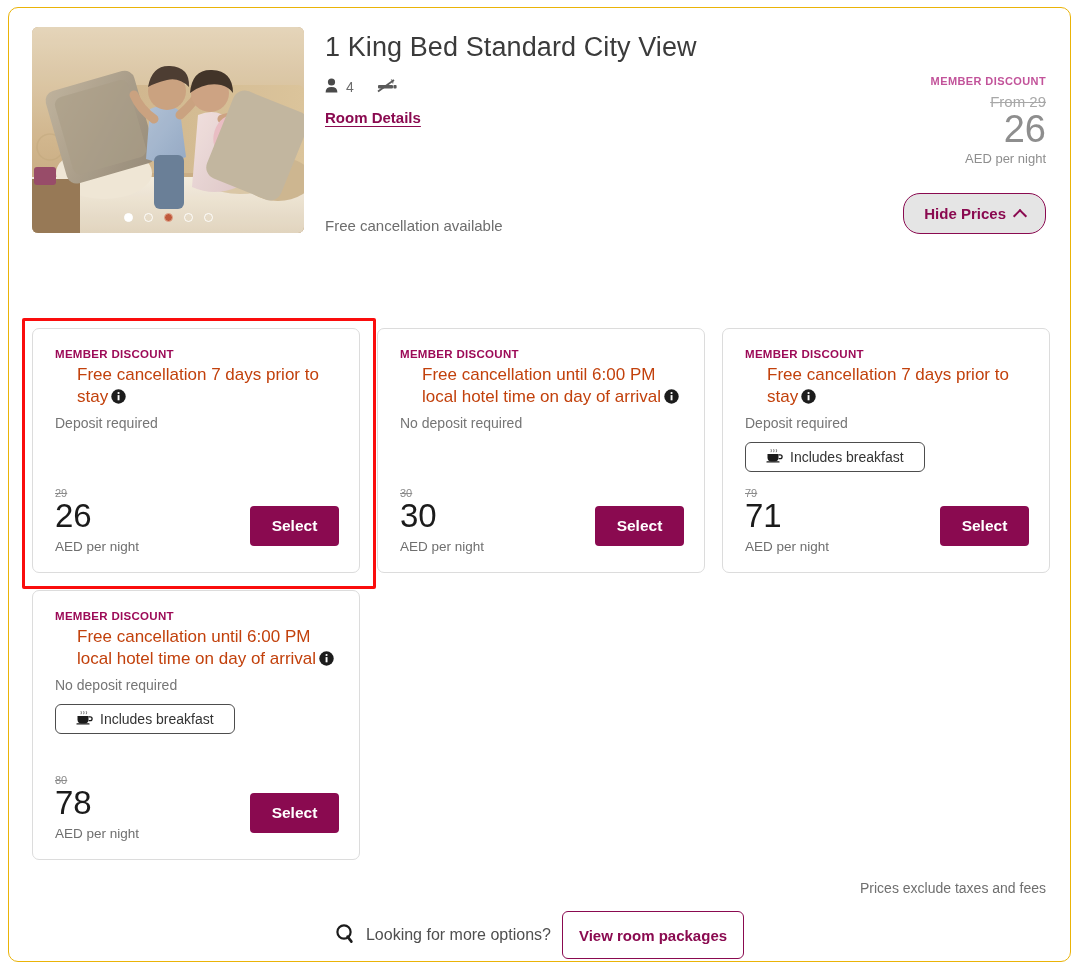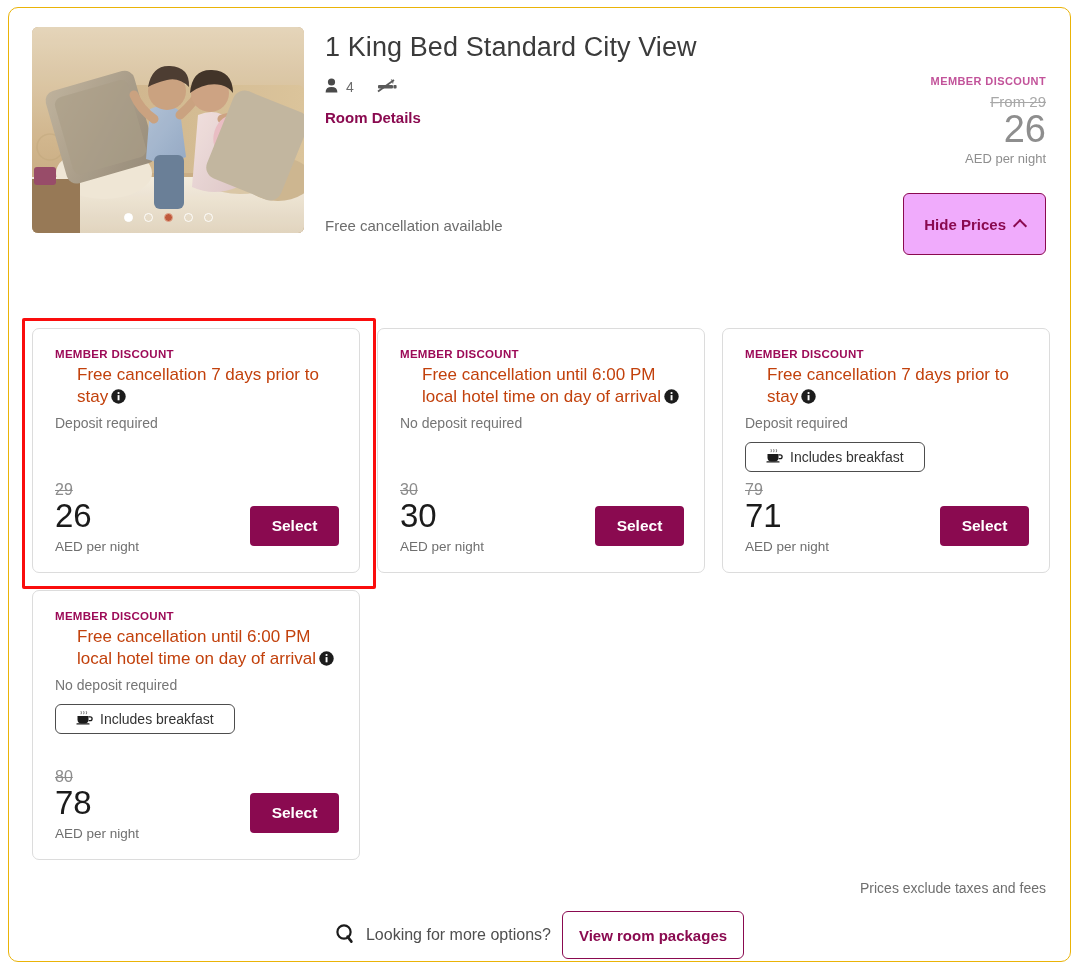--- a/index.html
+++ b/index.html
@@ -96,20 +96,21 @@
   }
   .icon-person { display: block; }
   .icon-nosmoke { display: block; }
 
   .room-details-link {
     display: inline-block;
     margin-top: 12px;
     font-size: 15px;
     font-weight: bold;
     color: #8a0a50;
+    text-decoration: underline;
     text-underline-offset: 3px;
     cursor: pointer;
   }
 
   .free-cancel-note {
     position: absolute;
     left: 316px;
     top: 209px;
     font-size: 15px;
     color: #6d6d6d;
@@ -145,28 +146,28 @@
   .per-night-top {
     font-size: 13px;
     color: #8e8e8e;
     margin-top: 1px;
   }
 
   .hide-prices-btn {
     position: absolute;
     right: 24px;
     top: 185px;
-    height: 62px;
+    height: 41px;
     padding: 0 20px;
     display: flex;
     align-items: center;
     gap: 9px;
-    background: #f0abfc;
+    background: #e5e5e5;
     border: 1.5px solid #8a0a50;
-    border-radius: 6px;
+    border-radius: 17px;
     color: #8a0a50;
     font-size: 15px;
     font-weight: bold;
     cursor: pointer;
   }
   .chev-up {
     width: 10px; height: 10px;
     border-left: 2px solid #8a0a50;
     border-top: 2px solid #8a0a50;
     transform: rotate(45deg);
@@ -298,21 +299,21 @@
     color: #333333;
     background: #ffffff;
   }
 
   .price-foot {
     position: absolute;
     left: 22px;
     bottom: 18px;
   }
   .old-price {
-    font-size: 16px;
+    font-size: 11px;
     color: #8c8c8c;
     text-decoration: line-through;
   }
   .new-price {
     font-size: 33px;
     line-height: 36px;
     font-weight: 400;
     color: #1b1b1b;
     margin-top: -1px;
   }

